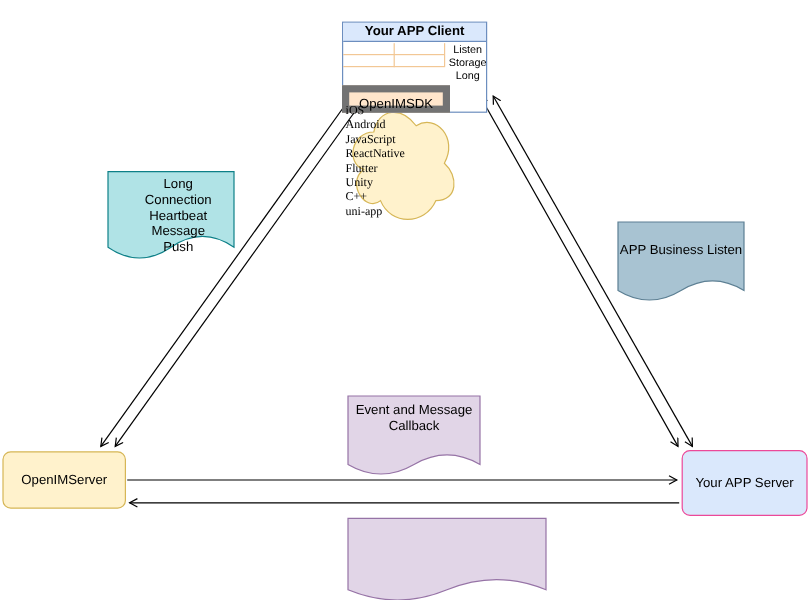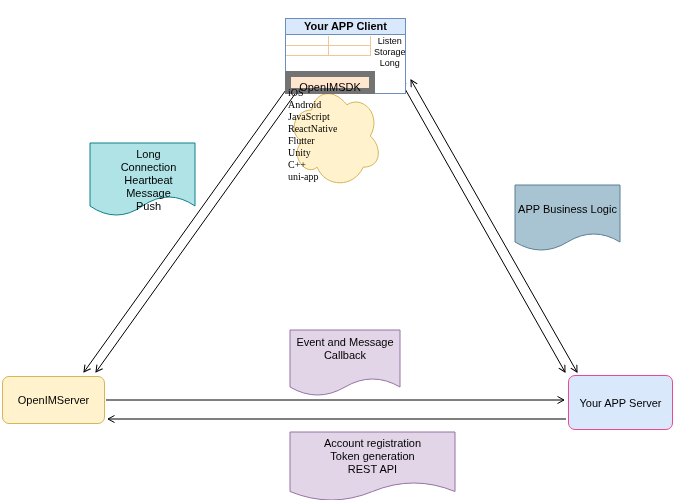--- a/index.html
+++ b/index.html
@@ -102,23 +102,20 @@
 JavaScript
 ReactNative
 Flutter
 Unity
 C++
 uni-app</div>
 
   <div class="label teal-label">Long Connection
 Heartbeat
 Message Push</div>
-  <div class="label gray-label">APP Business Logic</div>
+  <div class="label gray-label">APP Business Listen</div>
   <div class="label purple-mid-label">Event and Message
 Callback</div>
-  <div class="label purple-bottom-label">Account registration
-Token generation
-REST API</div>
 
   <div class="node rounded openim-server">OpenIMServer</div>
   <div class="node rounded app-server">Your APP Server</div>
 
 </div>
 
 </body></html>

